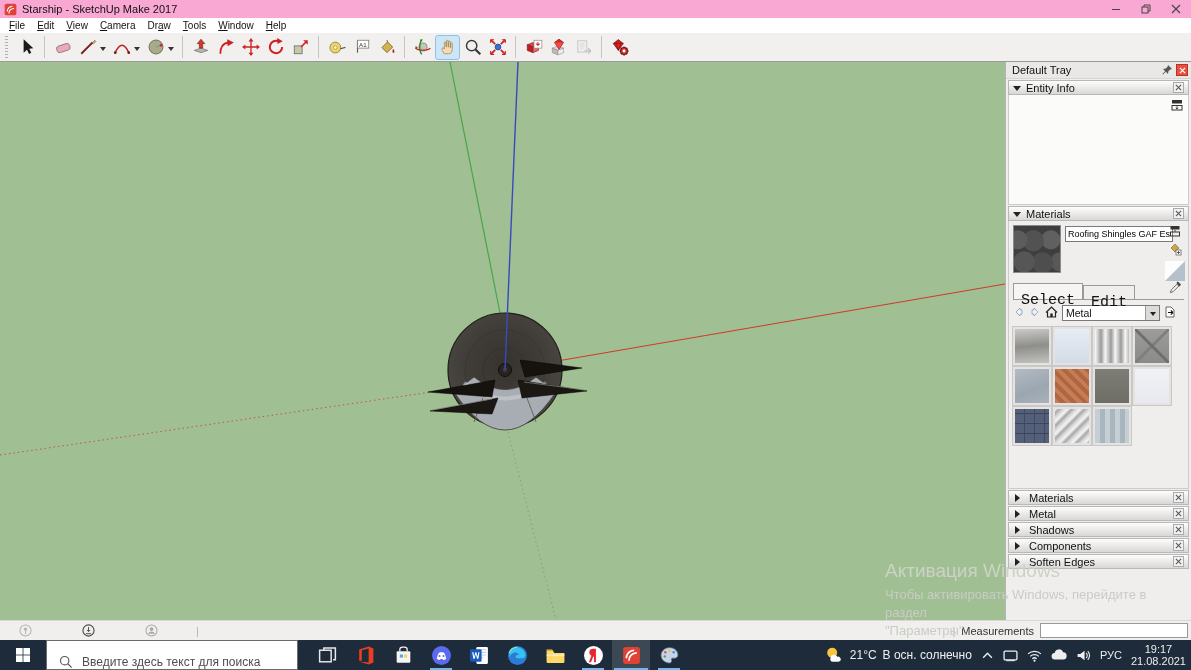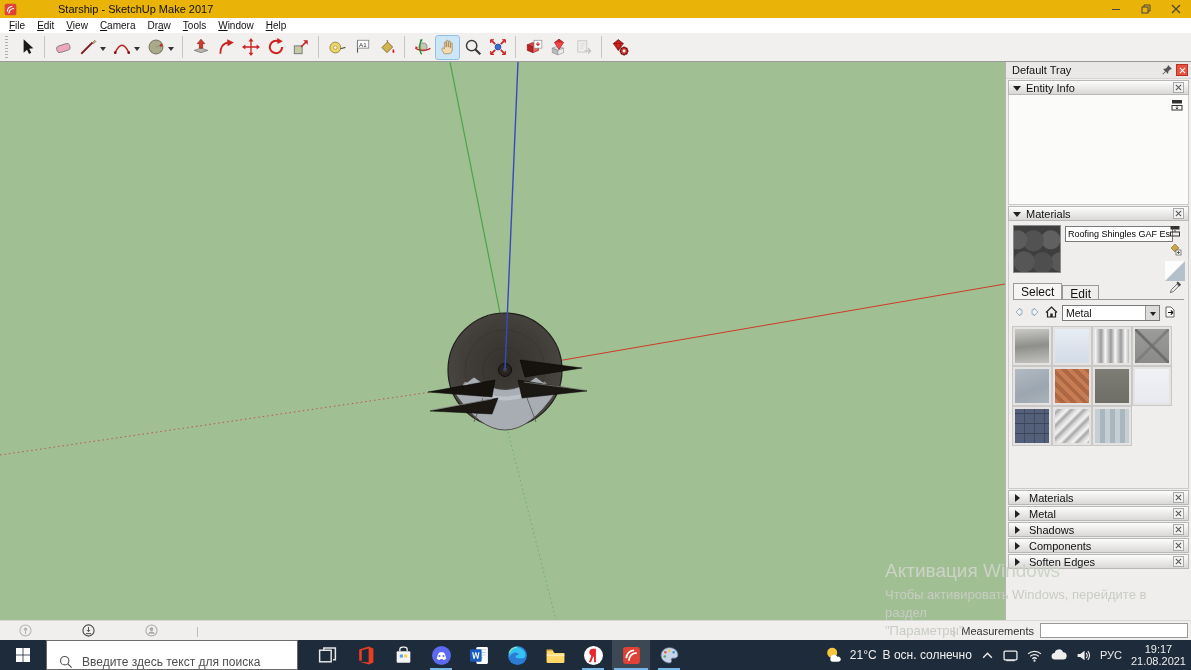--- a/index.html
+++ b/index.html
@@ -1,21 +1,21 @@
 <!DOCTYPE html>
 <html><head>
 <meta charset="utf-8">
 <style>
   * { margin:0; padding:0; box-sizing:border-box; }
   html,body { width:1191px; height:670px; }
   body { font-family:"Liberation Sans", sans-serif; background:#fff; overflow:hidden; }
   .screen { position:relative; width:1191px; height:670px; background:#fff; }
 
   
-  .titlebar { height:18px; display:flex; align-items:center; padding-left:4px; font-size:11px; color:#111; background:#eab308;gap:36px; }
+  .titlebar { height:18px; display:flex; align-items:center; padding-left:4px; font-size:11px; color:#111; background:#f9a8d4; }
   .app-icon { width:13px; height:13px; margin-right:5px; display:inline-flex; }
   .app-icon svg { width:13px; height:13px; }
   .win-controls { margin-left:auto; display:flex; }
   .win-btn { width:30px; height:18px; display:flex; align-items:center; justify-content:center; }
   .win-btn svg { width:10px; height:10px; }
 
   
   .menubar { height:15px; display:flex; align-items:center; font-size:10px; color:#111; padding-left:3px; background:#fff; }
   .menu-item { padding:0 6px; cursor:default; }
 
@@ -53,21 +53,21 @@
        radial-gradient(circle at 8% 30%, #5c5c5c 0 9px, rgba(0,0,0,0) 10px),
        radial-gradient(circle at 42% 32%, #525252 0 10px, rgba(0,0,0,0) 11px),
        radial-gradient(circle at 80% 30%, #606060 0 9px, rgba(0,0,0,0) 10px),
        radial-gradient(circle at 22% 78%, #565656 0 10px, rgba(0,0,0,0) 11px),
        radial-gradient(circle at 62% 80%, #4e4e4e 0 10px, rgba(0,0,0,0) 11px),
        radial-gradient(circle at 100% 78%, #585858 0 9px, rgba(0,0,0,0) 10px); }
   .mat-name { position:absolute; left:56px; top:5px; width:108px; height:16px; border:1px solid #7a7a78; background:#fff; font-size:9px; font-family:"Liberation Sans",sans-serif; padding:0 2px; }
   .mat-side { position:absolute; right:3px; top:4px; display:flex; flex-direction:column; align-items:center; gap:3px; }
   .default-swatch { width:20px; height:20px; background:linear-gradient(to bottom right,#fdfdfd 49%,#b4c0ca 51%); }
   .mat-tabs { display:flex; align-items:flex-end; margin-top:10px; border-bottom:1px solid #9a9a98; height:17px; position:relative; }
-  .tab { padding:1px 7px 0 7px; border:1px solid #9a9a98; border-bottom:none; background:#efeeec; font-size:12px; height:14px; }
+  .tab { padding:8px 7px 0 7px; border:1px solid #9a9a98; border-bottom:none; background:#efeeec; font-size:15px; height:14px;font-family:Liberation Mono, monospace; }
   .tab.active { background:#f6f5f3; height:16px; }
   .eyedrop { position:absolute; right:2px; bottom:3px; }
   .mat-nav { display:flex; align-items:center; gap:4px; margin-top:5px; }
   .selectbox { display:flex; width:98px; height:16px; border:1px solid #7a7a78; background:#fff; align-items:center; font-size:10.5px; }
   .selectbox .val { flex:1; padding-left:3px; }
   .dd-btn { width:14px; height:100%; background:#dcdbd9; border-left:1px solid #9a9a98; display:flex; align-items:center; justify-content:center; }
   .dd-btn::after { content:""; border:3px solid rgba(0,0,0,0); border-top:4px solid #222; margin-top:4px; }
   .swatches { display:grid; grid-template-columns:repeat(4,38px); gap:2px; margin-top:6px; }
   .swatch { width:38px; height:38px; border:2px solid #e4e3e1; outline:1px solid #c9c8c6; }
 

